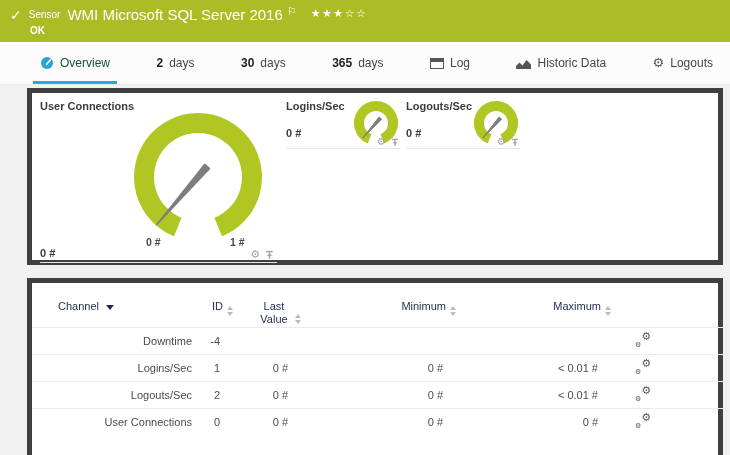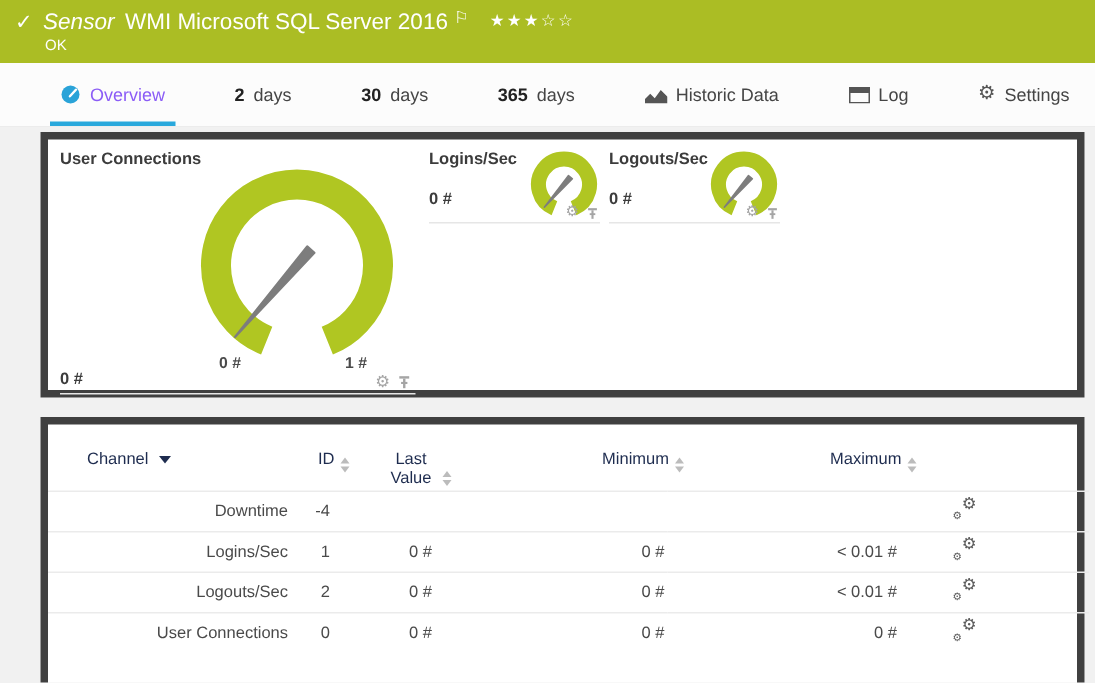--- a/index.html
+++ b/index.html
@@ -4,32 +4,32 @@
 <style>
   *{margin:0;padding:0;box-sizing:border-box}
   html,body{width:730px;height:455px;overflow:hidden;background:#f1f1f1;
     font-family:"Liberation Sans",sans-serif;position:relative}
   .glyph{font-family:"DejaVu Sans",sans-serif}
 
   
   .topbar{position:absolute;left:0;top:0;width:730px;height:42px;background:#abbd24;color:#fff}
   .topbar-line{display:flex;align-items:flex-start;padding:6px 0 0 10px}
   .topbar .check{font-size:14px;font-weight:bold;line-height:18px}
-  .topbar .kind{font-style:italic;font-size:15px;margin-left:7px;line-height:18px}
+  .topbar .kind{font-size:10px;margin-left:7px;line-height:18px}
   .topbar .title{font-size:15px;font-weight:normal;margin-left:7px;line-height:18px}
   .topbar .flag{font-size:11px;margin-left:4px;line-height:12px}
   .topbar .stars{font-size:11px;margin-left:14px;letter-spacing:1.5px;line-height:16px}
-  .topbar .status{position:absolute;left:30px;top:25px;font-size:10px;font-weight:normal}
+  .topbar .status{position:absolute;left:30px;top:25px;font-size:10px;font-weight:bold}
 
   
   .tabbar{position:absolute;left:0;top:42px;width:730px;height:43px;background:#fcfcfc;
     border-bottom:1px solid #ececec;display:flex;align-items:stretch;
     justify-content:space-between;padding:0 10px 0 33px}
   .tab{display:flex;align-items:center;gap:6px;padding:0 7px;font-size:12px;color:#454545;cursor:pointer;white-space:nowrap}
-  .tab.active{box-shadow:inset 0 -3px 0 #29a8dc;color:#8b5cf6}
+  .tab.active{box-shadow:inset 0 -3px 0 #29a8dc;color:#14532d}
   .tab .pfx{font-weight:bold;color:#222}
   .tab .pfx:empty{display:none}
   .tab svg{flex:0 0 auto}
   .tab .gearglyph{font-size:13px;color:#555;line-height:12px}
 
   
   .panel{position:absolute;left:27px;width:696px;background:#fff;border:5px solid #404040}
   #gauges-panel{top:88px;height:177px}
   #table-panel{top:278px;height:190px}
 
@@ -105,38 +105,38 @@
   </div>
   <div class="tab">
     <span class="pfx">30</span>
     <span>days</span>
   </div>
   <div class="tab">
     <span class="pfx">365</span>
     <span>days</span>
   </div>
   <div class="tab">
-    <svg width="15" height="11" viewBox="0 0 15 11">
-      <path d="M0 11 L0 8 L3.5 4.5 L6.5 7.5 L10.5 2 L15 6.5 L15 11 Z" fill="#555"></path>
-    </svg>
-
-    <span>Historic Data</span>
-  </div>
-  <div class="tab">
     <svg width="14" height="11" viewBox="0 0 14 11">
       <rect x="0.5" y="0.5" width="13" height="10" fill="none" stroke="#555"></rect>
       <rect x="0.5" y="0.5" width="13" height="3" fill="#555" stroke="#555"></rect>
     </svg>
 
     <span>Log</span>
   </div>
   <div class="tab">
+    <svg width="15" height="11" viewBox="0 0 15 11">
+      <path d="M0 11 L0 8 L3.5 4.5 L6.5 7.5 L10.5 2 L15 6.5 L15 11 Z" fill="#555"></path>
+    </svg>
+
+    <span>Historic Data</span>
+  </div>
+  <div class="tab">
     <span class="gearglyph glyph">⚙</span>
 
-    <span>Settings</span>
+    <span>Logouts</span>
   </div>
 </div>
 
 <div class="panel" id="gauges-panel">
 
   <div class="primary-block">
     <div class="gauge-title">User Connections</div>
     <svg class="big-gauge" width="140" height="140" viewBox="0 0 140 140">
       <path d="M 49.8 122.1 A 54 54 0 1 1 90.2 122.1" fill="none" stroke="#b0c622" stroke-width="20"></path>
       <polygon points="28.7,119.6 76.8,59.3 81.6,63.5" fill="#7d7d7d" stroke="#7d7d7d" stroke-width="1.5" stroke-linejoin="round"></polygon>

